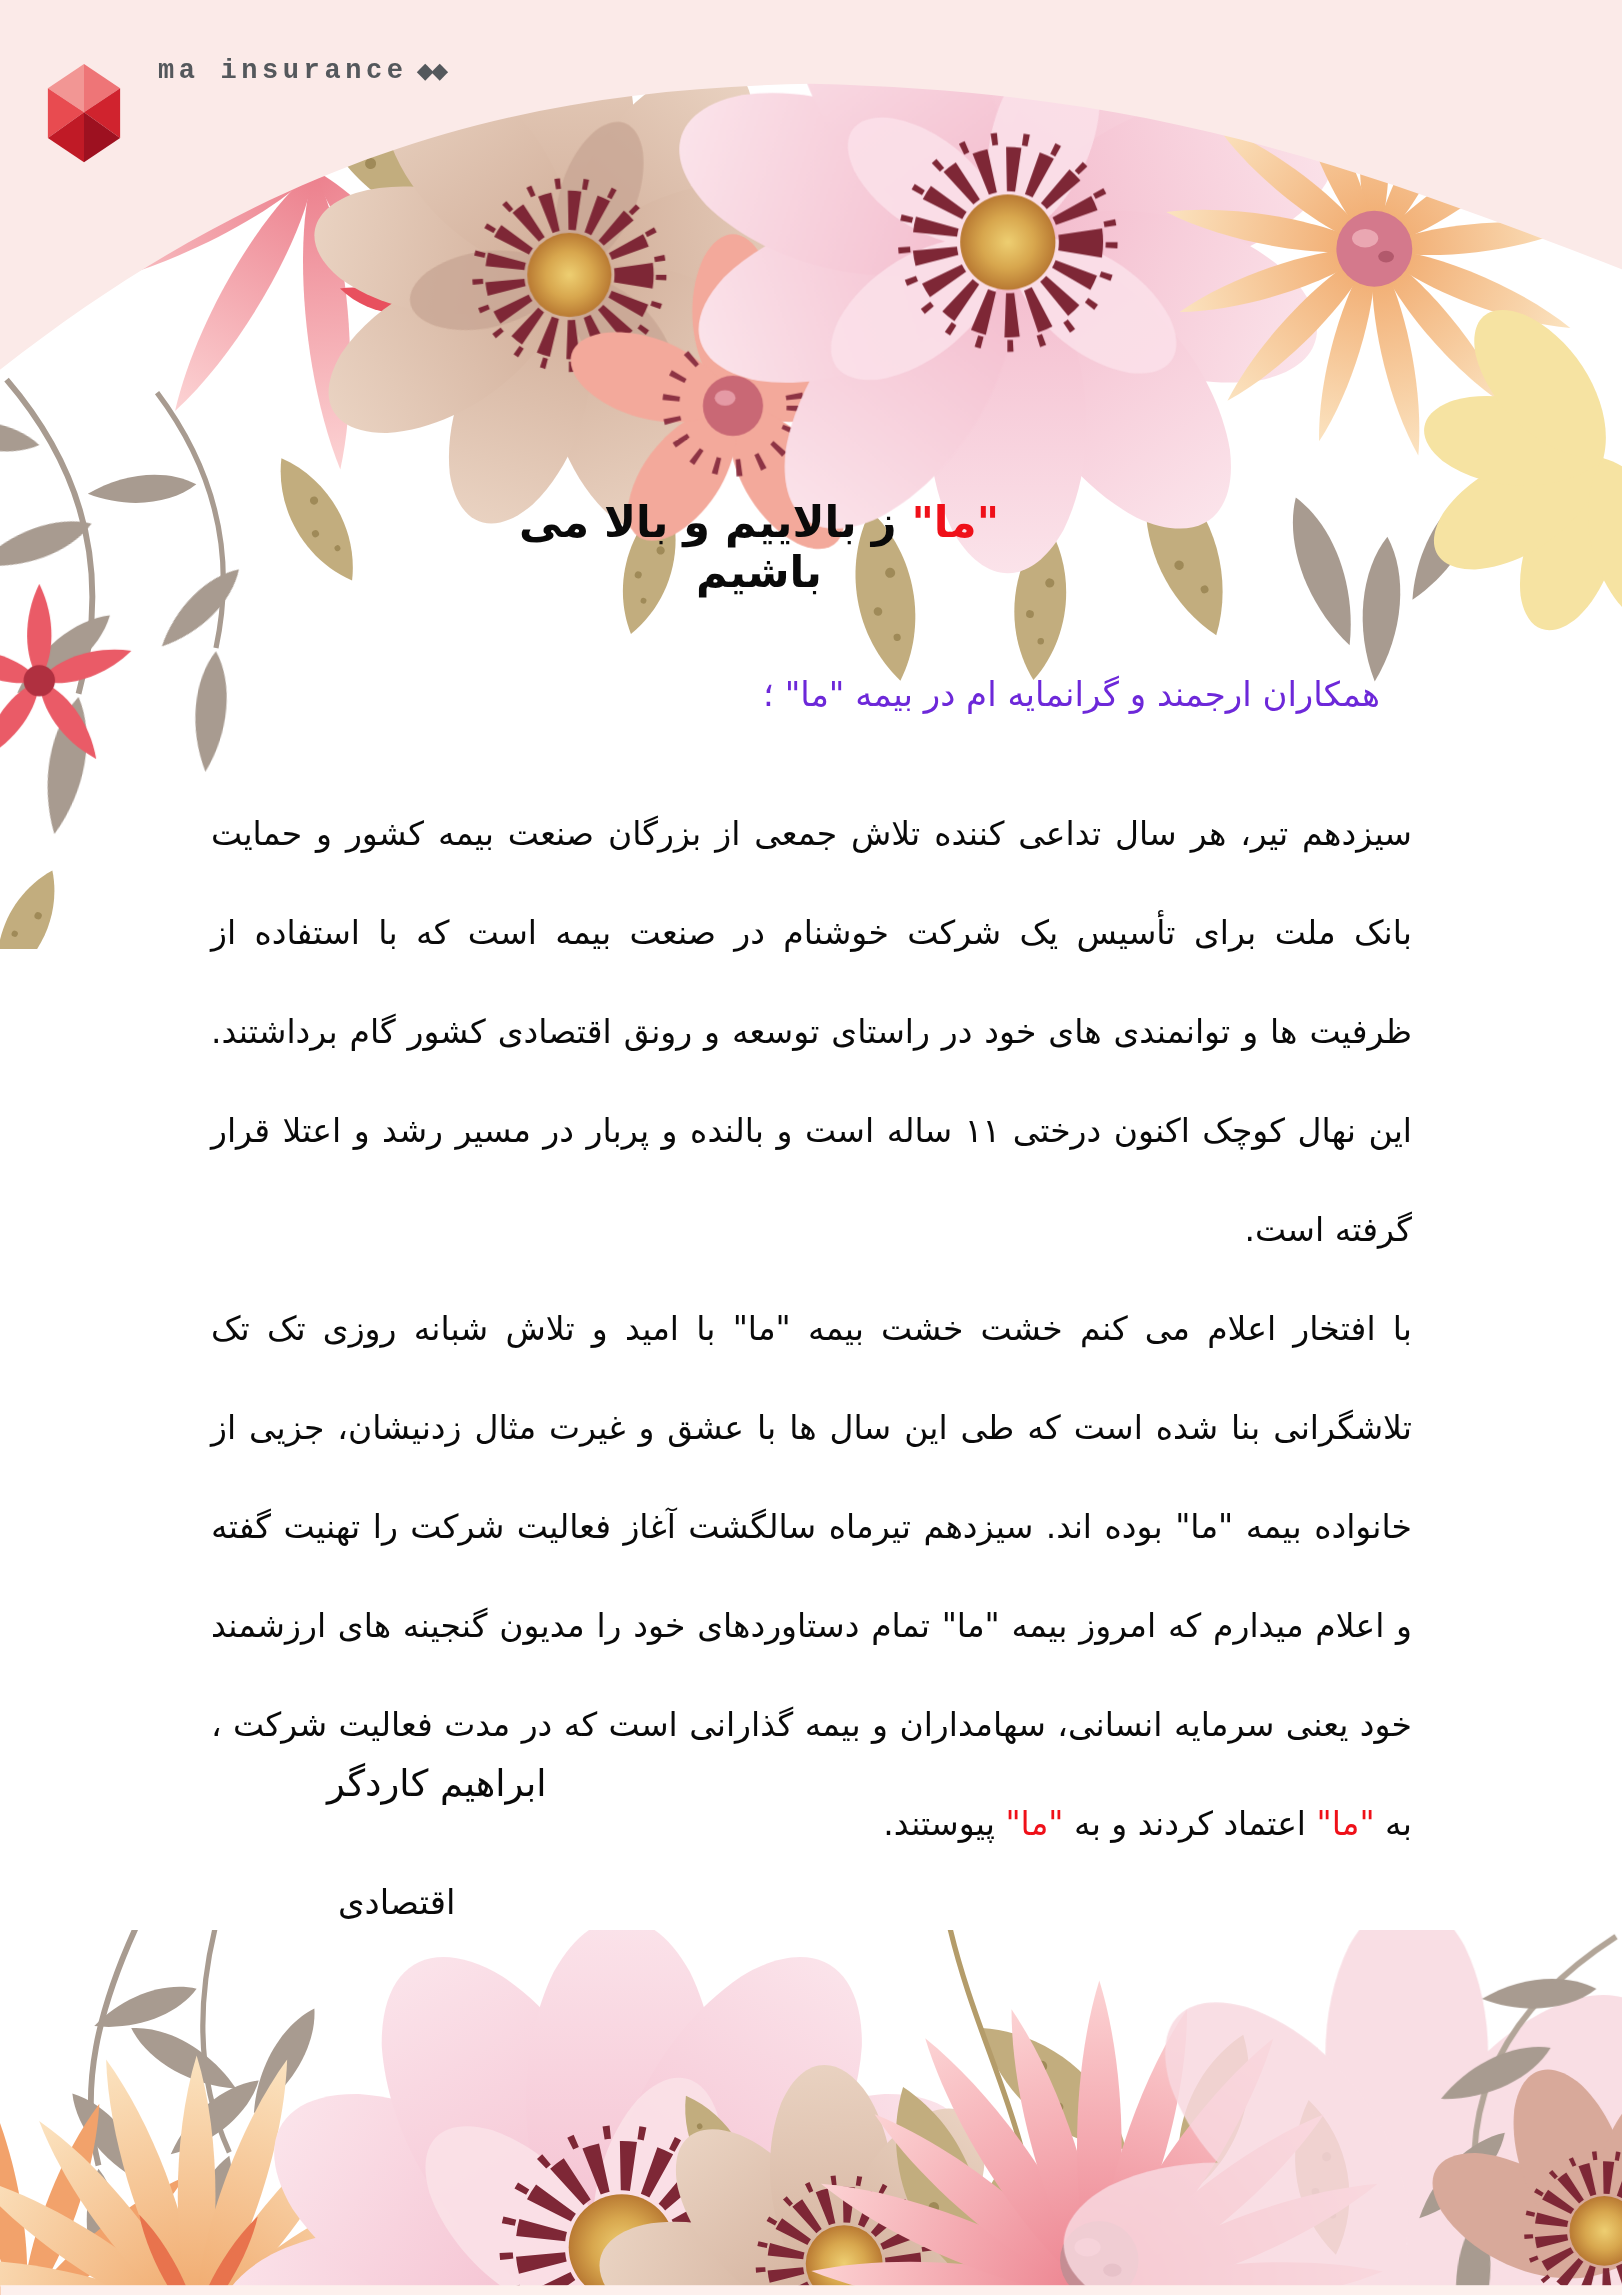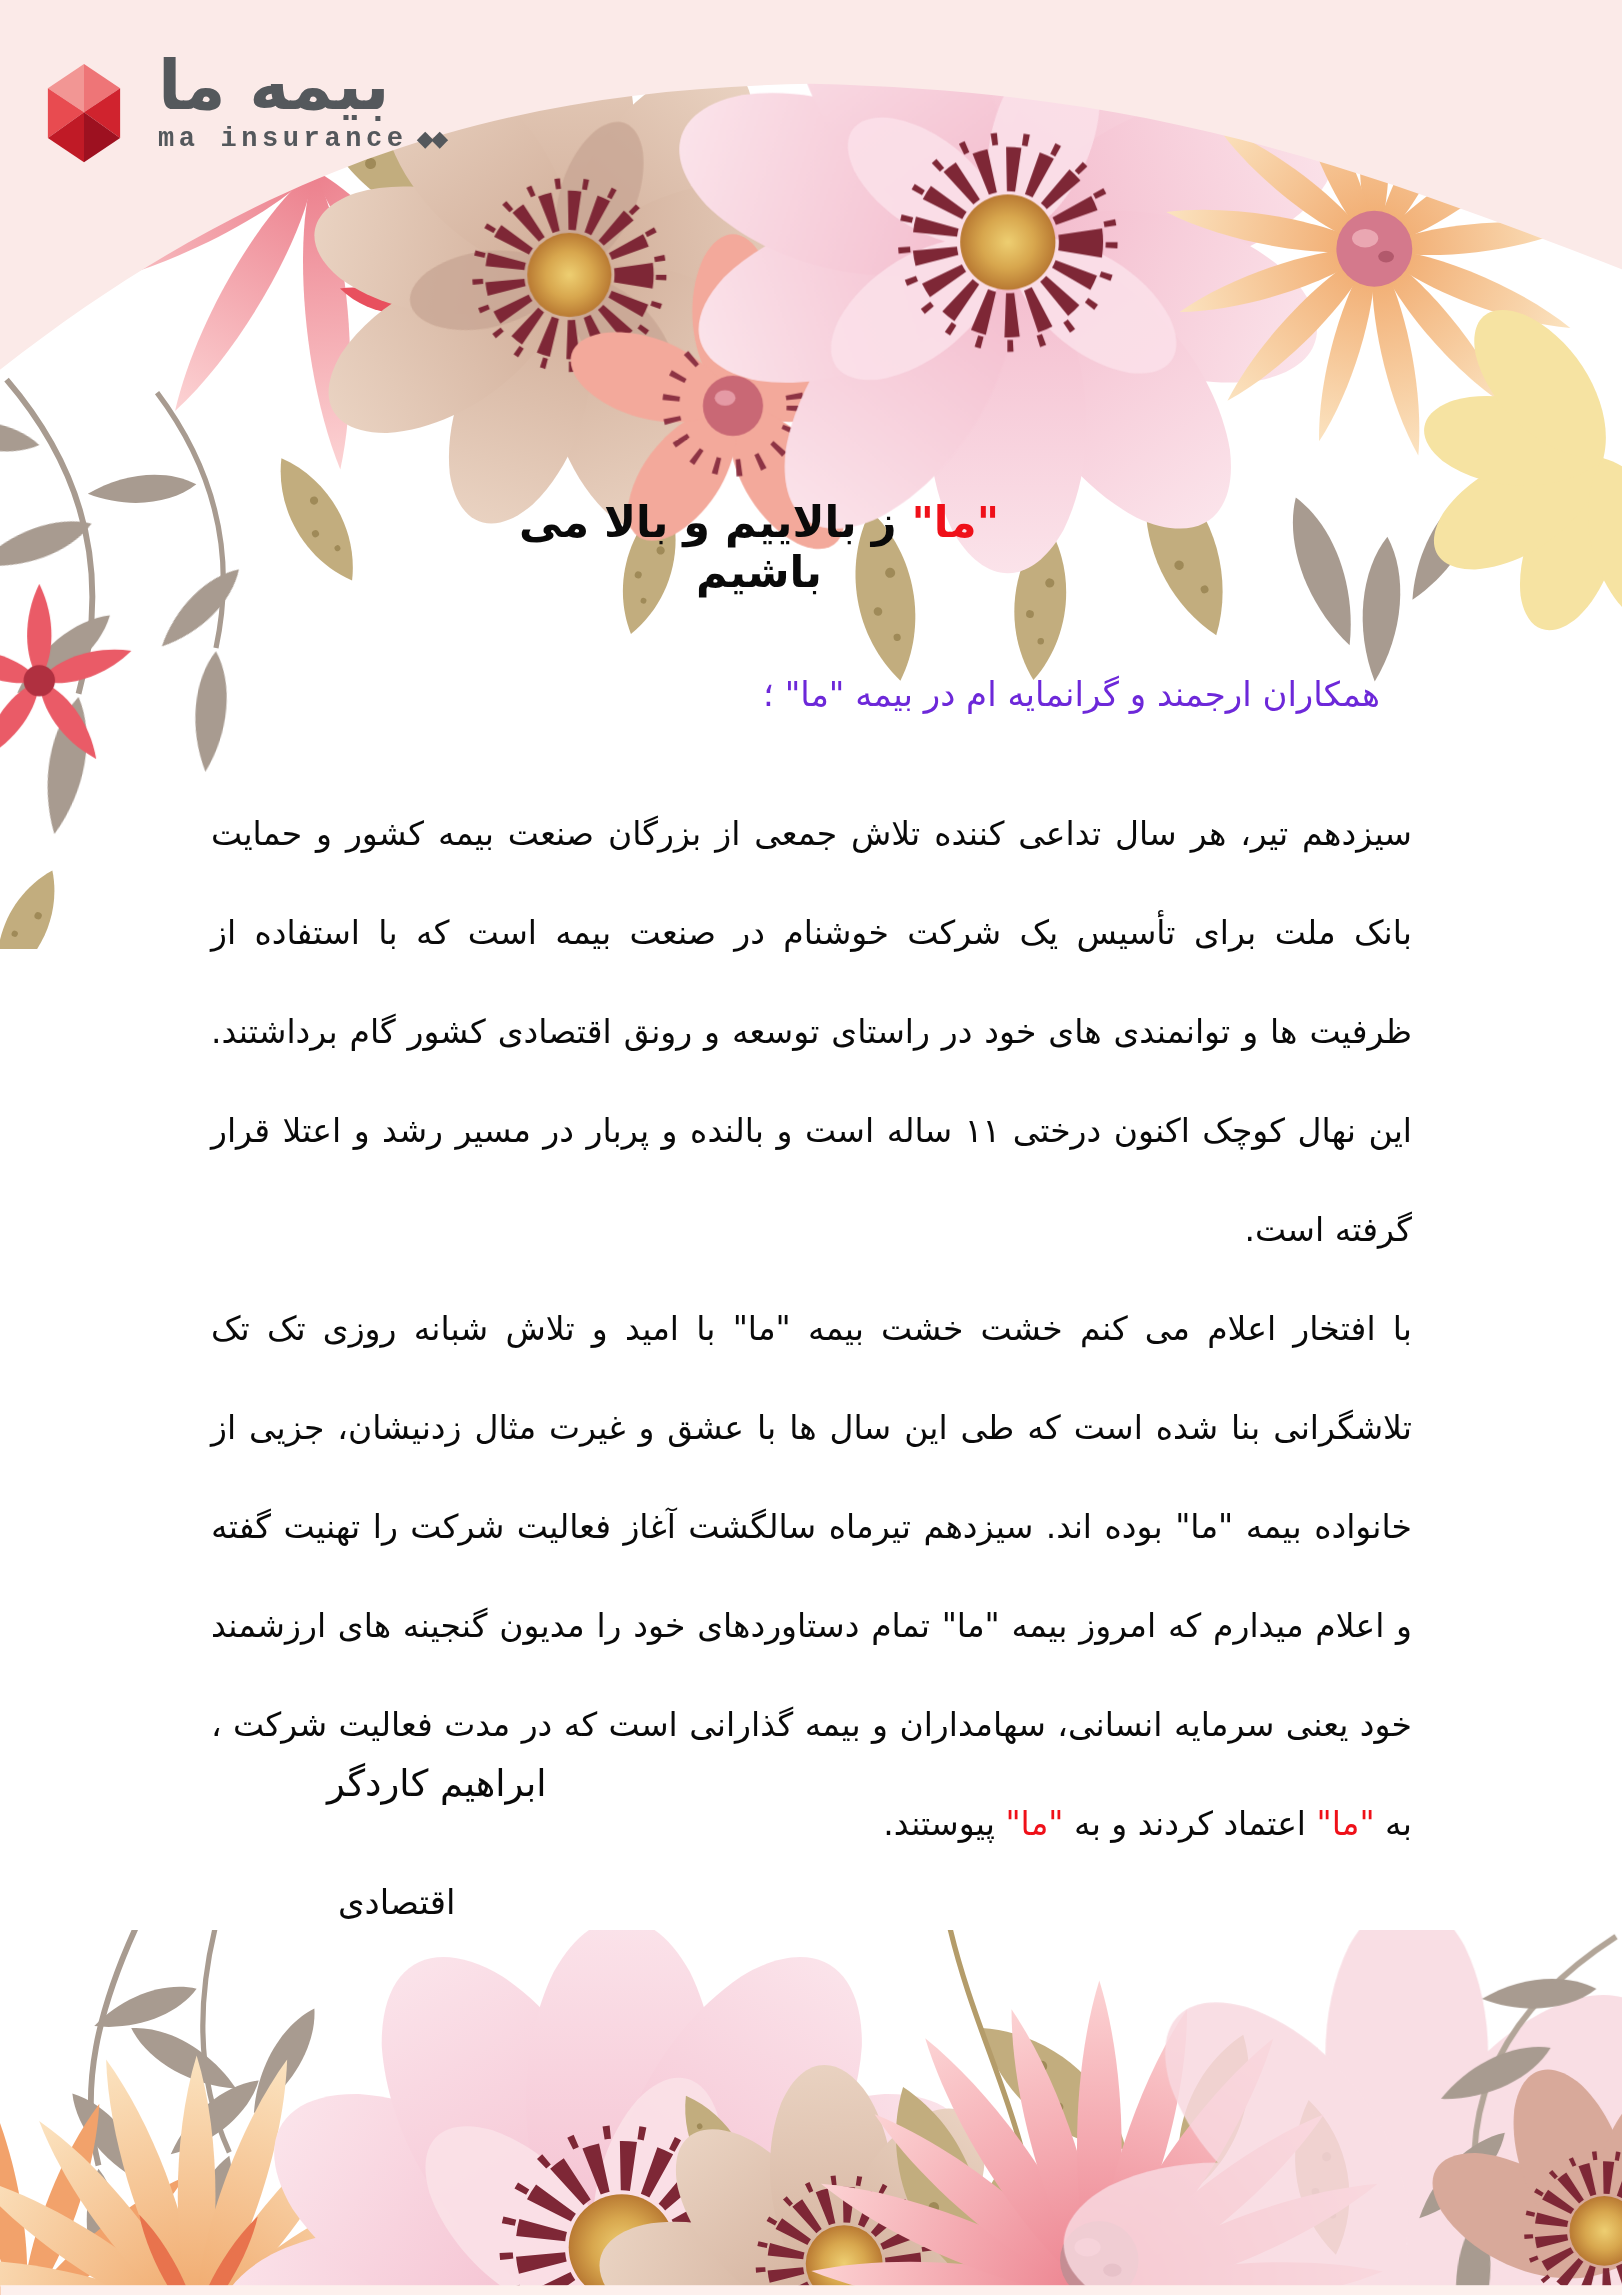--- a/index.html
+++ b/index.html
@@ -347,21 +347,20 @@
   <div class="logo">
     <svg class="logo-mark" viewBox="0 0 100 120">
       <polygon points="50,2 8,30 50,58" fill="#f29694"></polygon>
       <polygon points="50,2 92,30 50,58" fill="#ee7577"></polygon>
       <polygon points="8,30 50,58 8,88" fill="#e84b50"></polygon>
       <polygon points="92,30 50,58 92,88" fill="#d0232e"></polygon>
       <polygon points="8,88 50,58 50,116" fill="#c01a26"></polygon>
       <polygon points="50,58 92,88 50,116" fill="#9d1120"></polygon>
     </svg>
     <div class="logo-text">
-      <div class="logo-fa">بیمه ما</div>
       <div class="logo-en-row">
         <span class="logo-en">ma insurance</span>
         <span class="logo-diamonds">◆◆</span>
       </div>
     </div>
   </div>
 
   <div class="title">
     <span class="red-word">"ما"</span>
     <span>ز بالاییم و بالا می باشیم</span>

